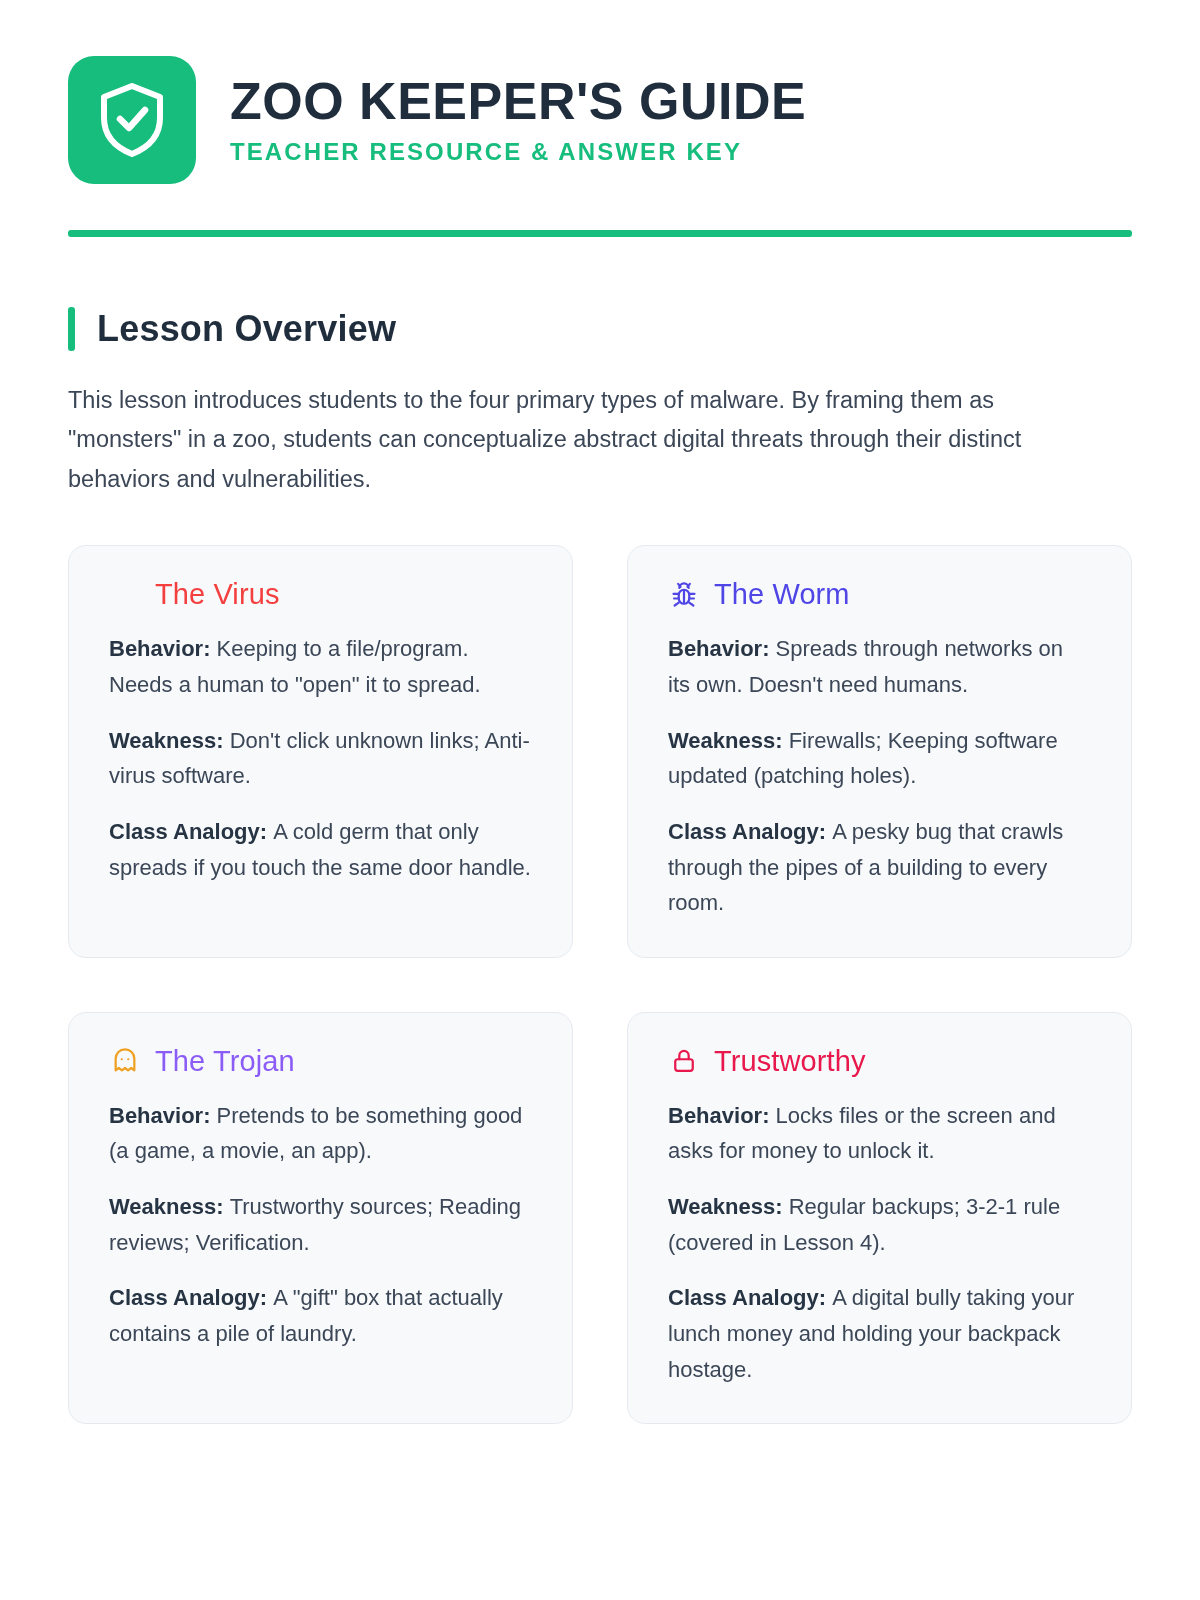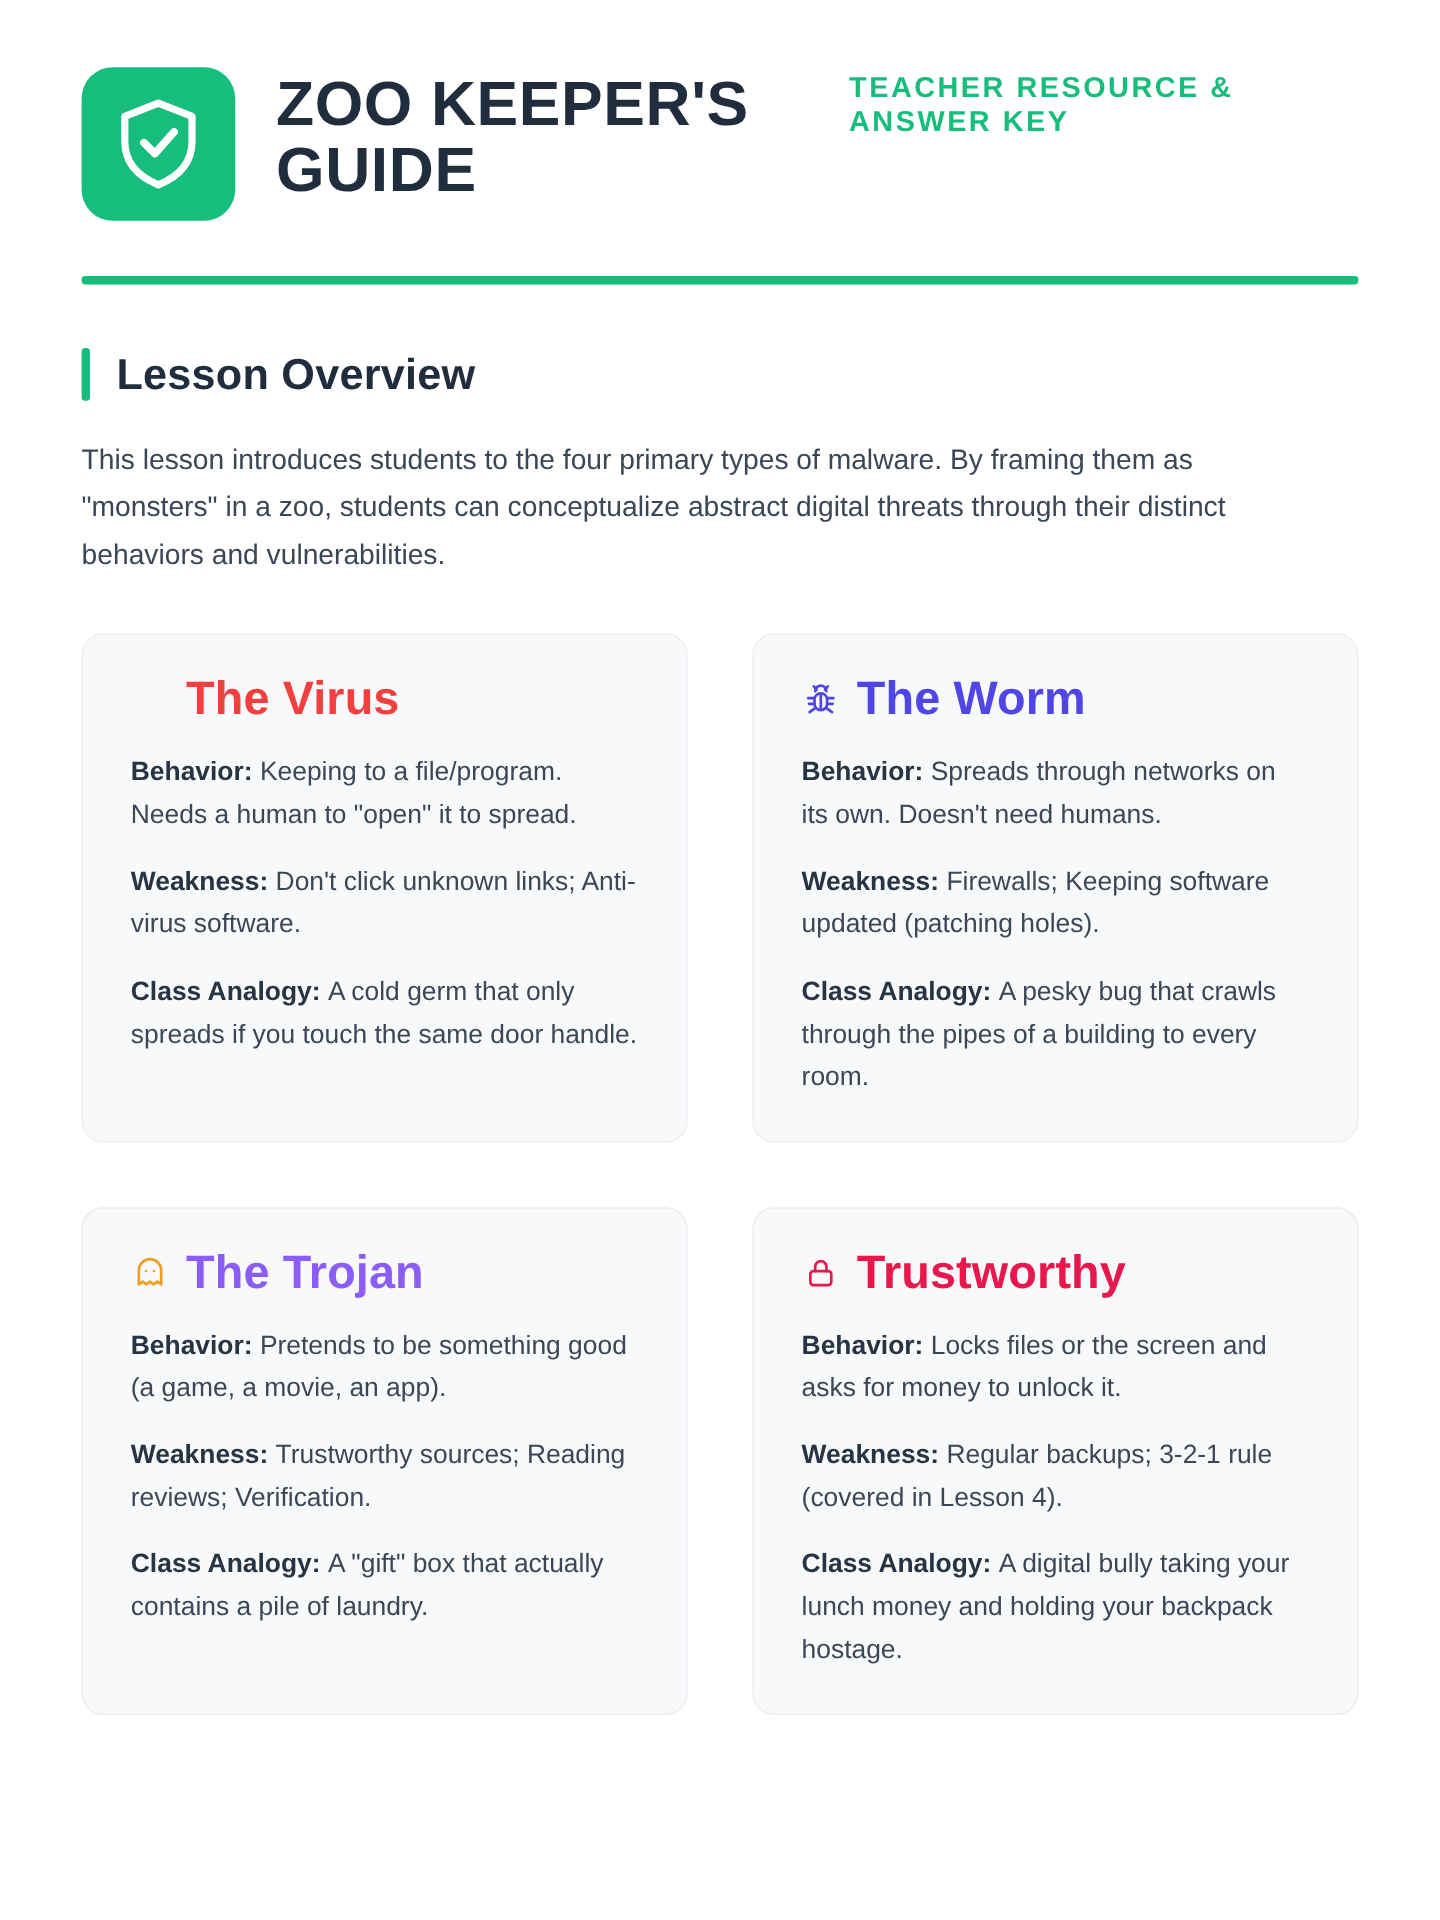--- a/index.html
+++ b/index.html
@@ -29,21 +29,21 @@
     width: 128px;
     height: 128px;
     border-radius: 26px;
     background: #16bd7d;
     display: flex;
     align-items: center;
     justify-content: center;
     flex: 0 0 auto;
   }
   .logo-badge svg { display: block; }
-  .header-text { display: flex; flex-direction: row; justify-content: center; }
+  .header-text { display: flex; flex-direction: column; justify-content: center; }
   .guide-title {
     font-size: 52px;
     font-weight: bold;
     letter-spacing: 0.5px;
     color: #1f2d3d;
     line-height: 1.05;
     margin: 0 0 10px 0;
     text-transform: uppercase;
   }
   .guide-subtitle {
@@ -56,21 +56,21 @@
   }
   .header-rule {
     margin-top: 46px;
     height: 7px;
     background: #16bd7d;
     border-radius: 3px;
   }
 
   
   .section {
-    margin-top: 53px;
+    margin-top: 70px;
   }
   .section-heading {
     display: flex;
     align-items: center;
     gap: 22px;
   }
   .section-bar {
     width: 7px;
     height: 44px;
     background: #16bd7d;
@@ -113,22 +113,22 @@
   }
   .card-icon {
     display: inline-flex;
     align-items: center;
     justify-content: center;
     width: 32px;
     height: 32px;
     flex: 0 0 auto;
   }
   .card-title {
-    font-size: 39px;
-    font-weight: bold;
+    font-size: 29px;
+    font-weight: normal;
     margin: 0;
     letter-spacing: 0.1px;
   }
   .card-row {
     font-size: 22px;
     line-height: 1.62;
     color: #3b4657;
     margin: 0 0 20px 0;
   }
   .card-row:last-child { margin-bottom: 0; }

